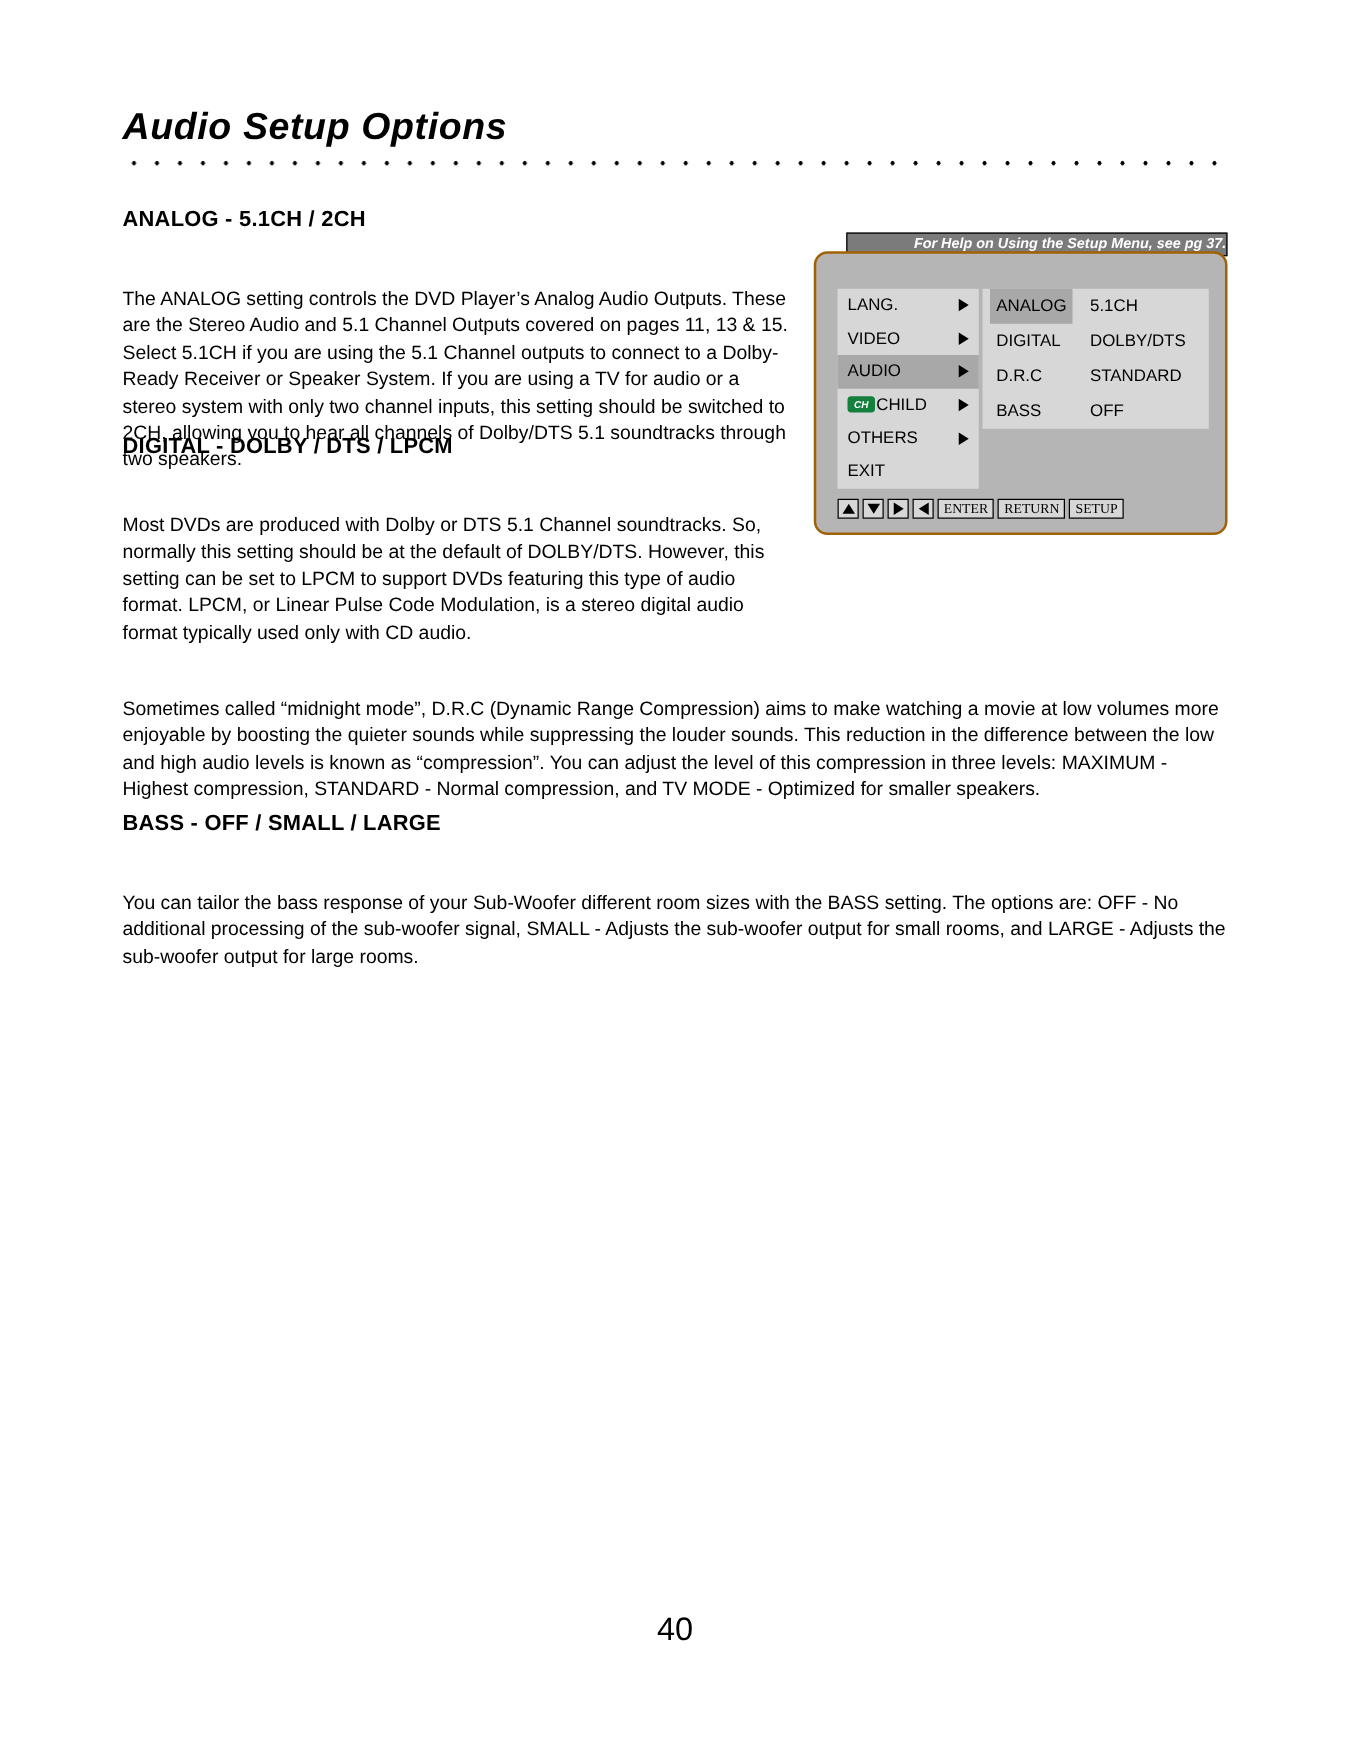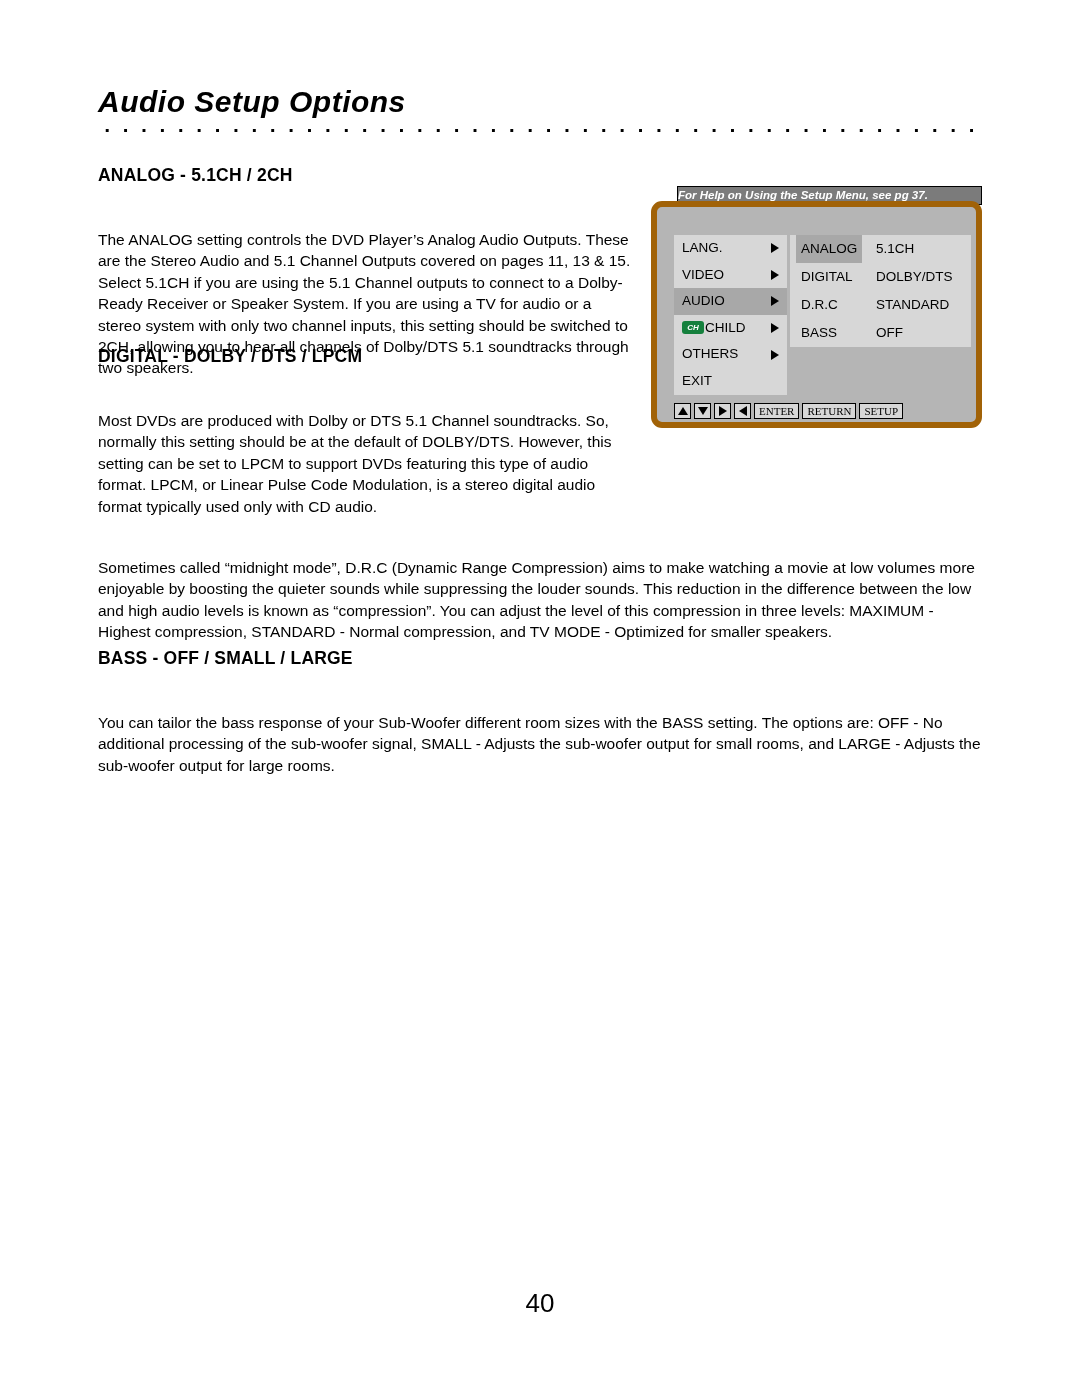--- a/index.html
+++ b/index.html
@@ -74,31 +74,31 @@
     top: 0px;
     width: 305px;
     height: 19px;
     background: #7b7b7b;
     border: 1px solid #000;
     box-sizing: border-box;
     color: #ffffff;
     font-size: 11.5px;
     font-style: italic;
     font-weight: bold;
-    text-align: left;
+    text-align: right;
     line-height: 17px;
     white-space: nowrap;
   }
   .tv-frame {
     position: absolute;
     left: 0px;
     top: 15px;
     width: 331px;
     height: 227px;
-    border: 6px solid #a16207;
+    border: 2px solid #a16207;
     border-radius: 11px;
     background: #b5b5b5;
     box-sizing: border-box;
   }
   .menu-left {
     position: absolute;
     left: 17px;
     top: 28px;
     width: 113px;
     height: 160px;

